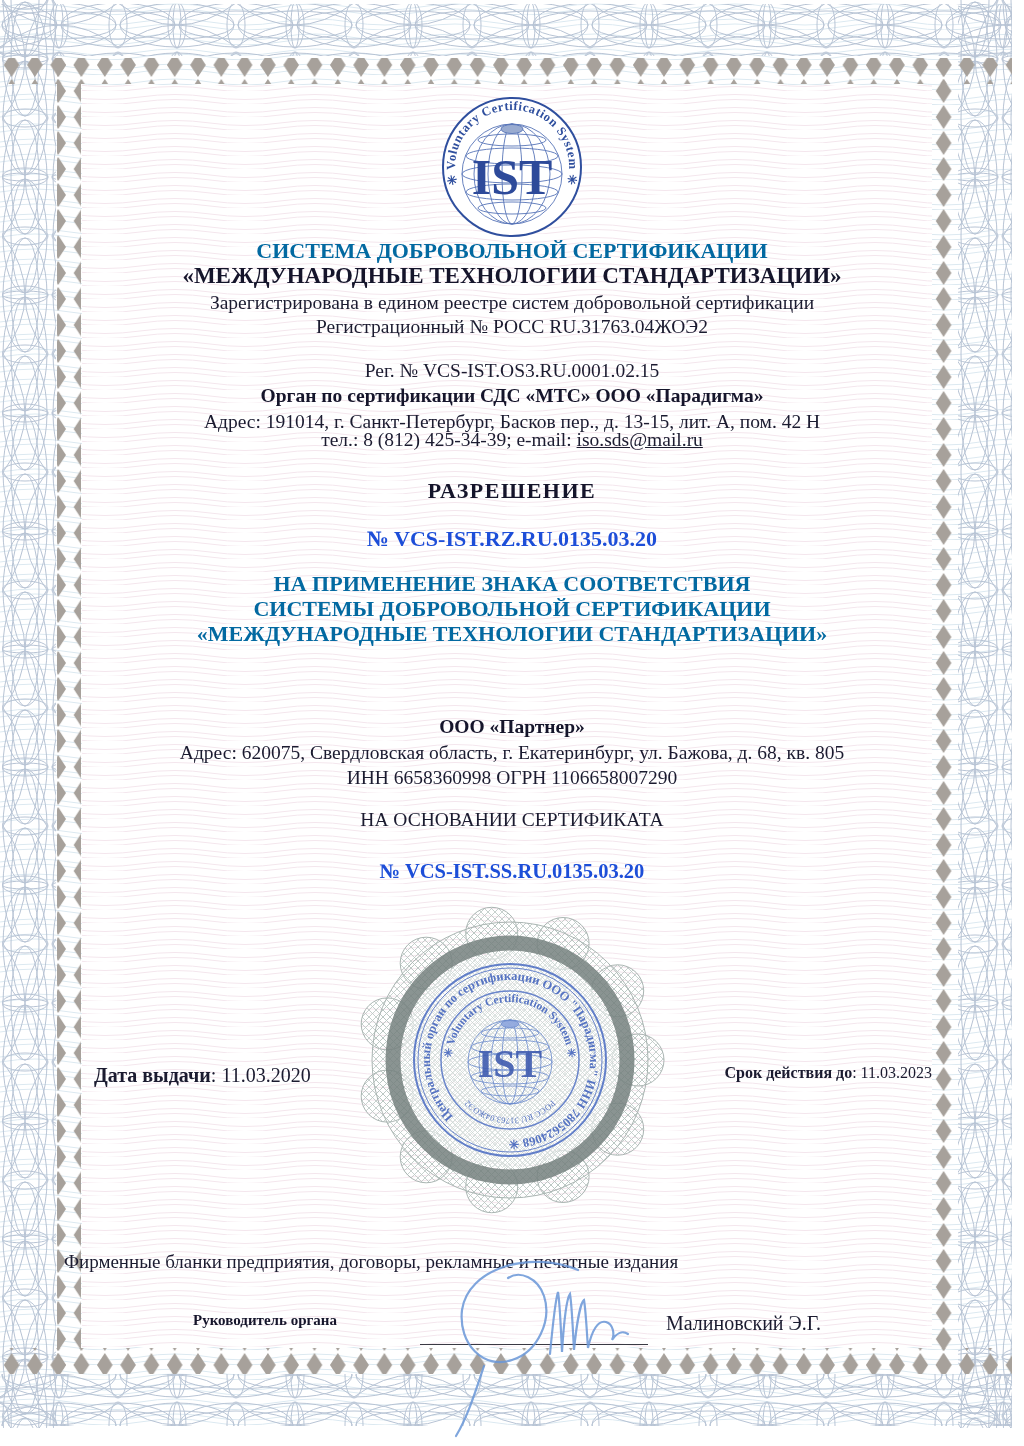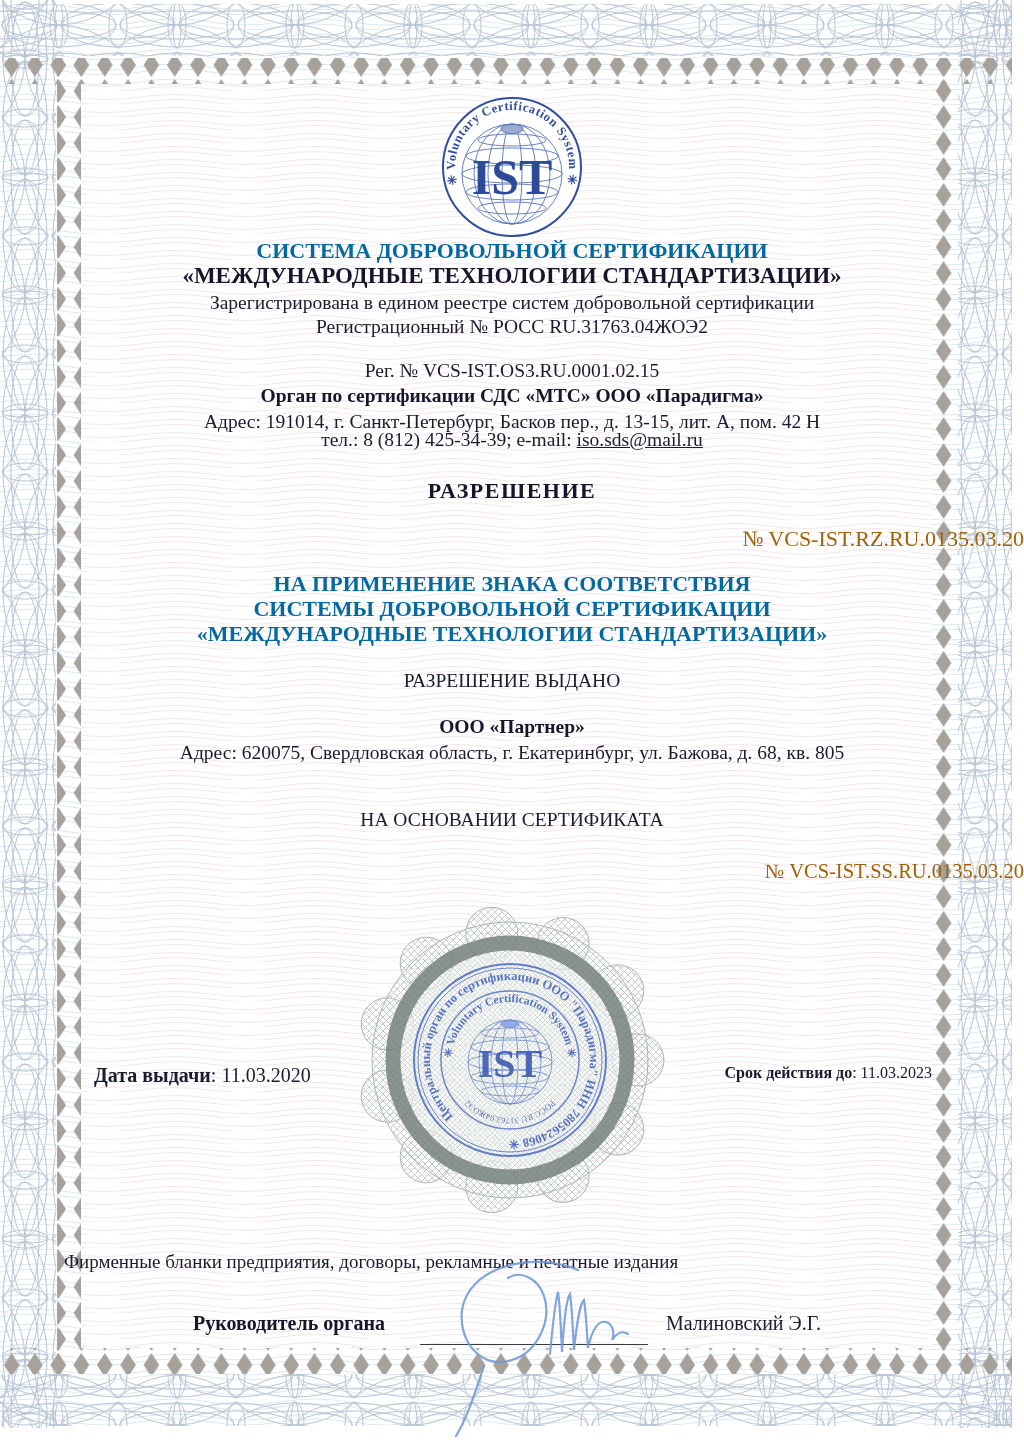--- a/index.html
+++ b/index.html
@@ -16,21 +16,21 @@
   .line{
     position:absolute;left:0;width:1024px;
     text-align:center;line-height:1.18;
     white-space:nowrap;
   }
   .h22{font-size:22px;font-weight:bold;color:#0369a1;}
   .h23{font-size:23px;font-weight:bold;color:#15152b;}
   .b19{font-size:19.5px;}
   .b19b{font-size:19.5px;font-weight:bold;color:#15152b;}
   .doc-title{font-size:22px;font-weight:bold;letter-spacing:1.5px;color:#15152b;}
-  .doc-num{font-size:22px;font-weight:normal;color:#a16207;text-align:right;}
+  .doc-num{font-size:22px;font-weight:bold;color:#1d4ed8;}
   .email{text-decoration:underline;color:#1b1b30;cursor:pointer;}
   .sig-line{
     position:absolute;left:420px;top:1344px;width:228px;height:0;
     border-top:1.6px solid #3a3a44;
   }
 </style>
 </head>
 <body>
 
 <div class="page">
@@ -124,24 +124,24 @@
     <span>тел.: 8 (812) 425-34-39; e-mail: </span><span class="email">iso.sds@mail.ru</span>
   </div>
 
   <div class="line doc-title" style="top:478px">РАЗРЕШЕНИЕ</div>
   <div class="line doc-num" style="top:526px">№ VCS-IST.RZ.RU.0135.03.20</div>
 
   <div class="line h22" style="top:571px">НА ПРИМЕНЕНИЕ ЗНАКА СООТВЕТСТВИЯ</div>
   <div class="line h22" style="top:596px">СИСТЕМЫ ДОБРОВОЛЬНОЙ СЕРТИФИКАЦИИ</div>
   <div class="line h22" style="top:621px">«МЕЖДУНАРОДНЫЕ ТЕХНОЛОГИИ СТАНДАРТИЗАЦИИ»</div>
 
-  <div class="line b19" style="top:669px">РАЗРЕШЕНИЕ ВЫДАНО</div>
 
   <div class="line b19b" style="top:715px">ООО «Партнер»</div>
   <div class="line b19" style="top:741px">Адрес: 620075, Свердловская область, г. Екатеринбург, ул. Бажова, д. 68, кв. 805</div>
+  <div class="line b19" style="top:766px">ИНН 6658360998 ОГРН 1106658007290</div>
 
   <div class="line b19" style="top:808px">НА ОСНОВАНИИ СЕРТИФИКАТА</div>
   <div class="line doc-num" style="top:859px;font-size:20.5px">№ VCS-IST.SS.RU.0135.03.20</div>
 
   <svg class="abs" style="left:355px;top:905px" width="310" height="310" viewBox="0 0 310 310">
 
     <g stroke="#aab5b2" stroke-width="1">
       <circle cx="283" cy="155" r="26" fill="url(#mesh)"></circle>
       <circle cx="262.7" cy="224.2" r="26" fill="url(#mesh)"></circle>
       <circle cx="208.1" cy="271.5" r="26" fill="url(#mesh)"></circle>
@@ -196,21 +196,21 @@
 
   <div class="abs" style="left:94px;top:1064px;font-size:20px">
     <b>Дата выдачи</b><span>: 11.03.2020</span>
   </div>
   <div class="abs" style="right:92px;top:1064px;font-size:16px">
     <b>Срок действия до</b><span>: 11.03.2023</span>
   </div>
 
   <div class="abs b19" style="left:64px;top:1251px;font-size:19px">Фирменные бланки предприятия, договоры, рекламные и печатные издания</div>
 
-  <div class="abs b19b" style="left:193px;top:1312px;font-size:20px">Руководитель органа</div>
+  <div class="abs b19b" style="left:193px;top:1312px;font-size:15px">Руководитель органа</div>
   <div class="sig-line"></div>
   <div class="abs" style="left:666px;top:1312px;font-size:20px">Малиновский Э.Г.</div>
 
   <svg class="abs" style="left:400px;top:1258px" width="300" height="188" viewBox="0 0 300 188">
     <g fill="none" stroke="#6a97d8" stroke-width="2.2" stroke-linecap="round" opacity="0.85">
       <path d="M 178 12 C 130 -8 68 10 62 52 C 58 86 84 112 112 102 C 138 94 152 62 144 38 C 138 20 120 12 108 20"></path>
       <path d="M 84 108 C 76 132 68 158 56 178"></path>
       <path d="M 150 96 C 153 64 156 40 158 34 C 160 46 161 74 162 94 C 164 62 167 40 170 36 C 172 48 173 76 174 92 C 177 62 181 44 184 42 C 186 54 187 78 188 90 C 192 72 198 62 206 64 C 213 66 215 76 212 82 C 216 76 222 72 228 76"></path>
     </g>
   </svg>

